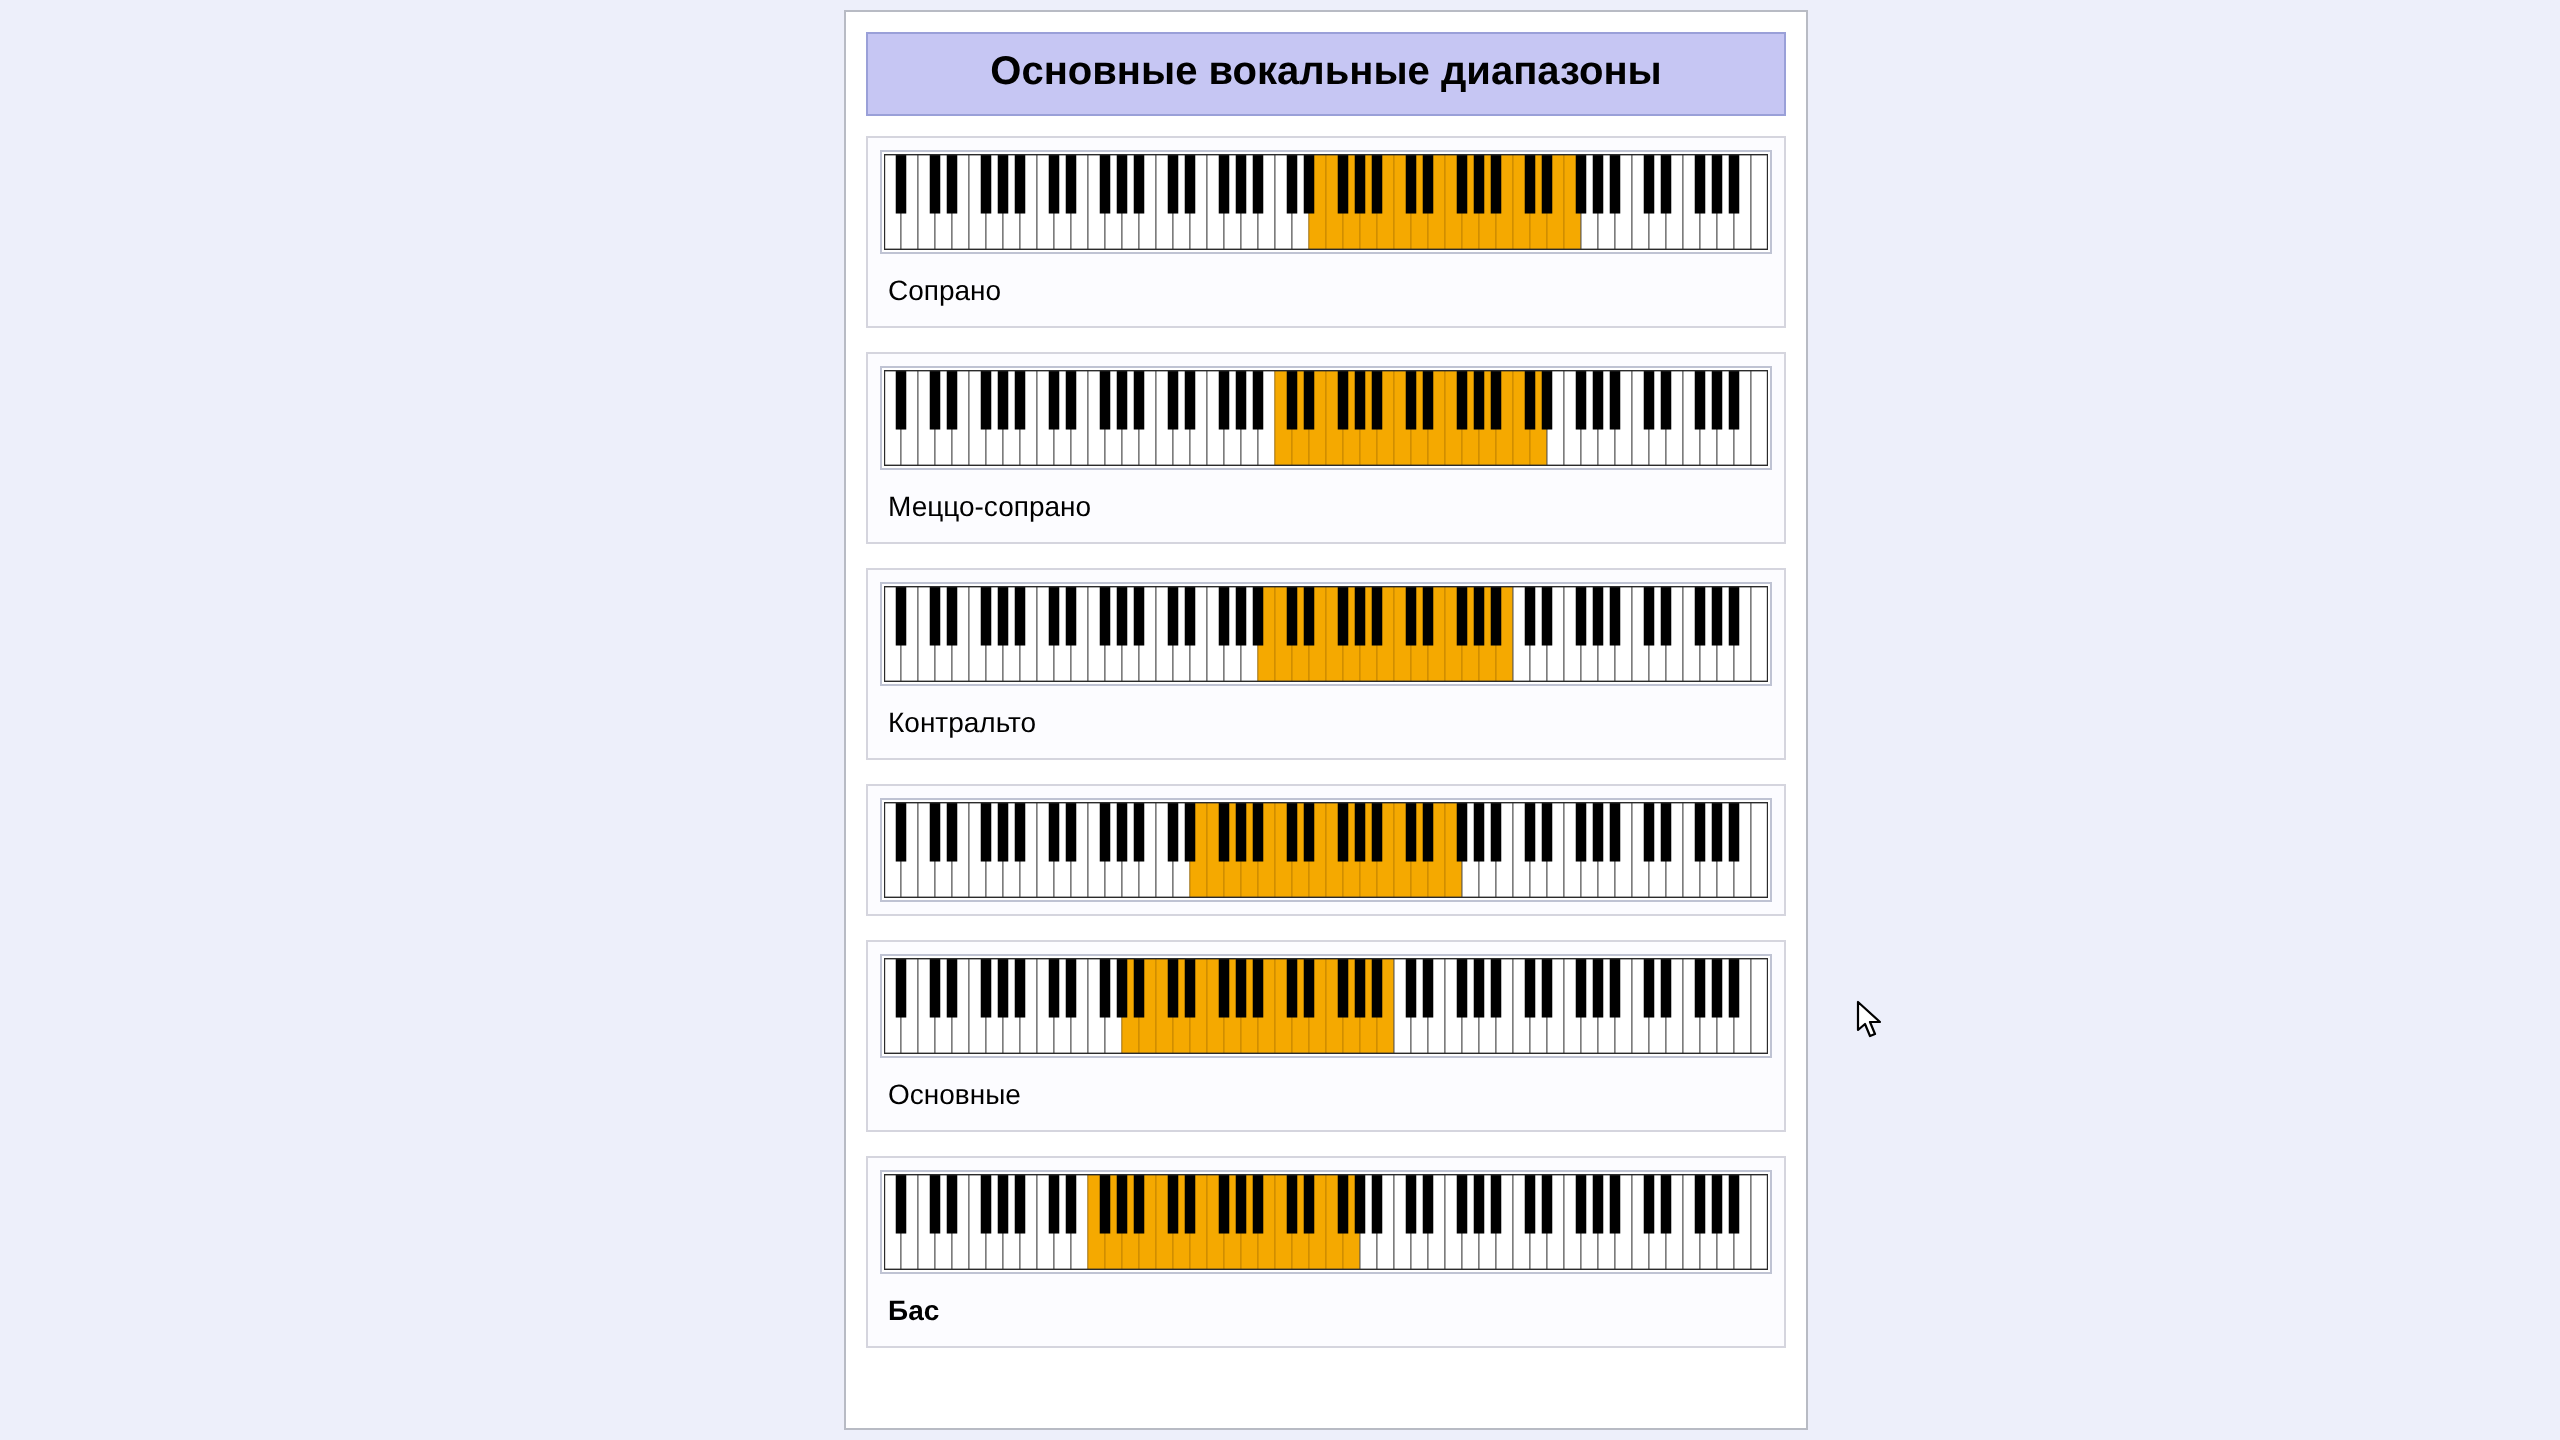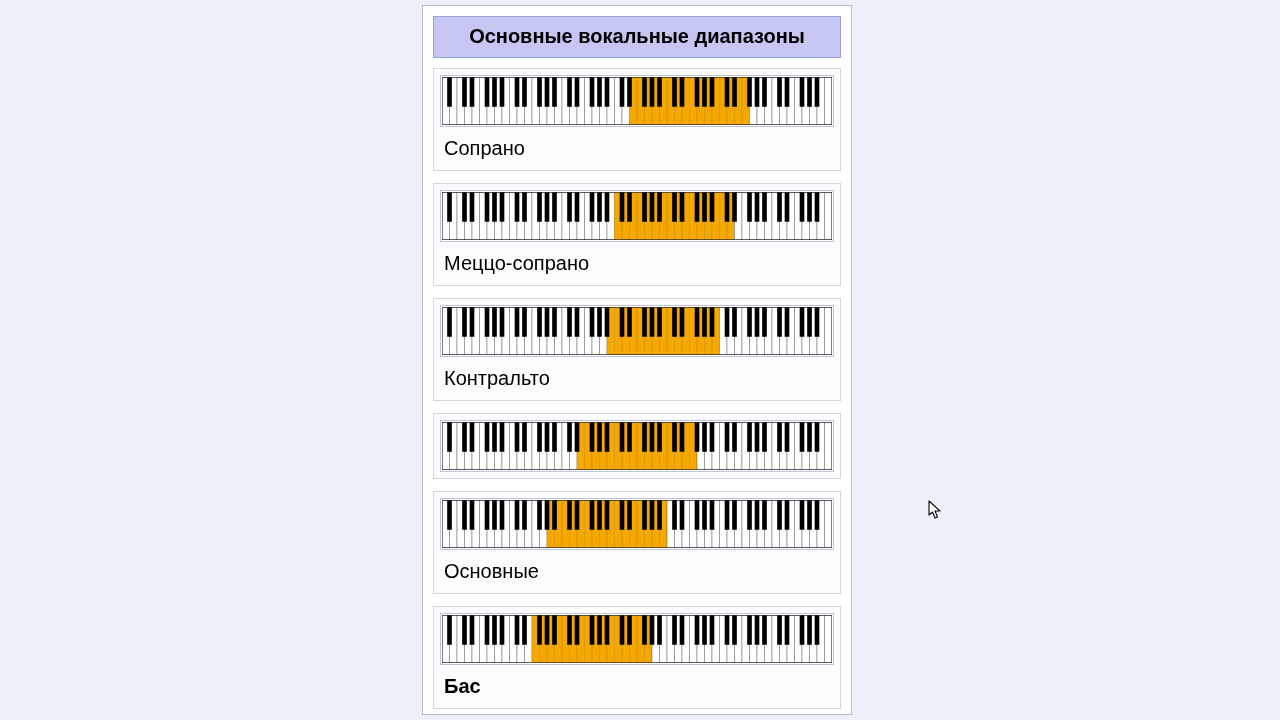--- a/index.html
+++ b/index.html
@@ -8,21 +8,21 @@
     width: 1280px;
     height: 720px;
     background: #edeffa;
     font-family: Arial, Helvetica, sans-serif;
     overflow: hidden;
   }
   .panel {
     position: absolute;
     left: 422px;
     top: 5px;
-    width: 430px;
+    width: 482px;
     height: 710px;
     background: #ffffff;
     border: 1px solid #b8bbc4;
     box-sizing: border-box;
   }
   .header {
     margin: 10px;
     background: #c6c6f3;
     border: 1px solid #9aa0d8;
     text-align: center;
@@ -44,21 +44,21 @@
     border: 1px solid #bfc3d3;
     background: #ffffff;
     padding: 1px;
   }
   .kbd {
     width: 100%;
     height: 48px;
     display: block;
   }
   .label {
-    font-size: 20px;
+    font-size: 14px;
     margin: 10px 0 4px 4px;
     color: #000;
   }
   .label.bold {
     font-weight: bold;
   }
   
   .cursor {
     position: absolute;
     width: 14px;

